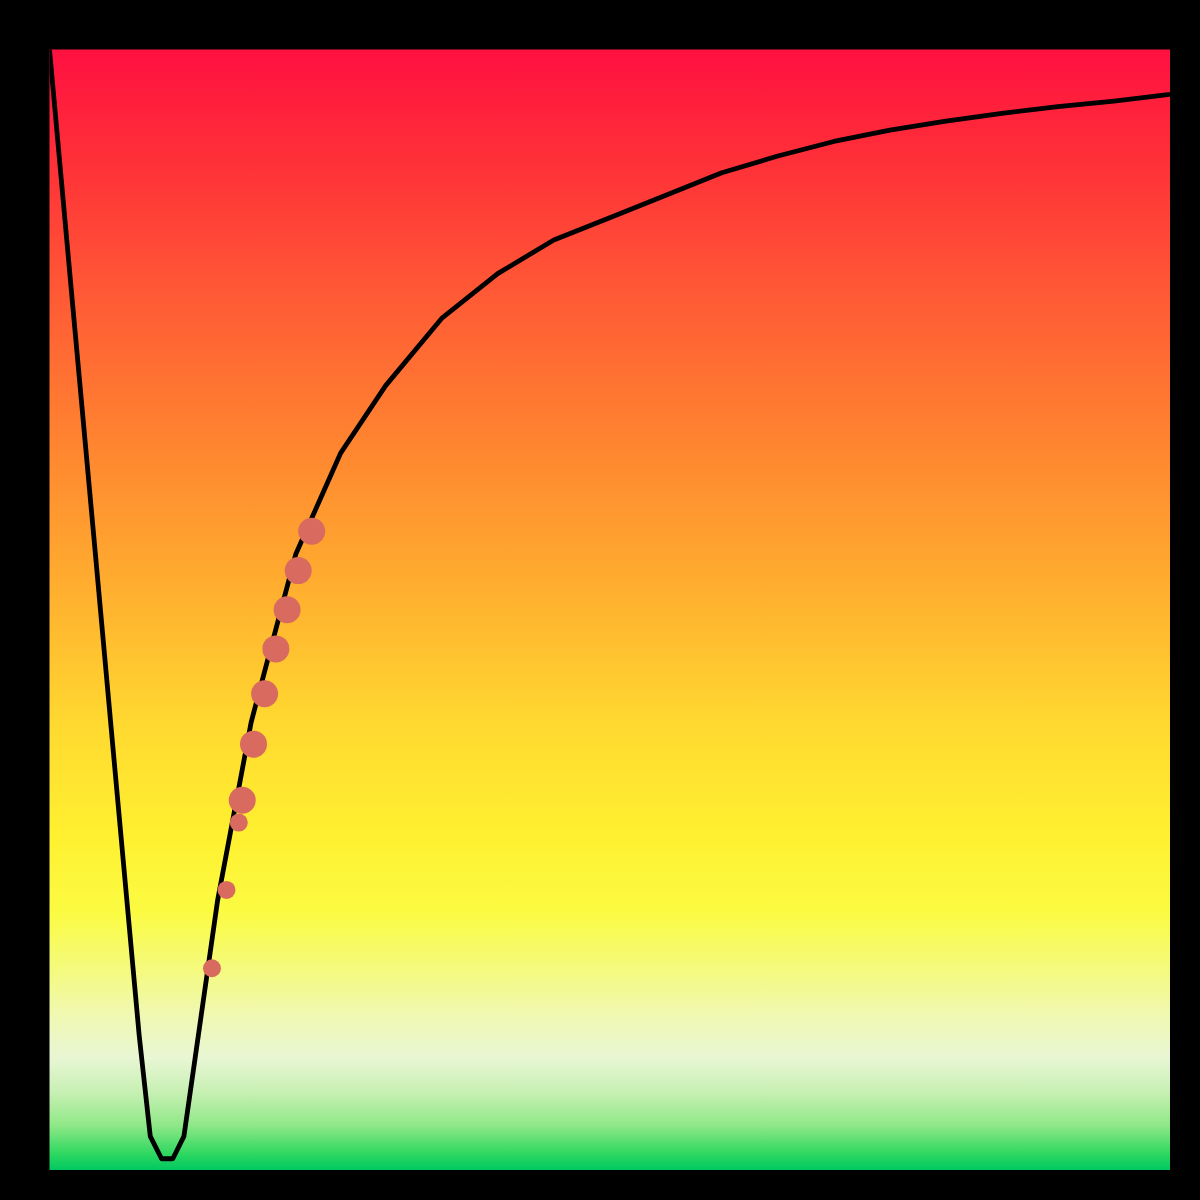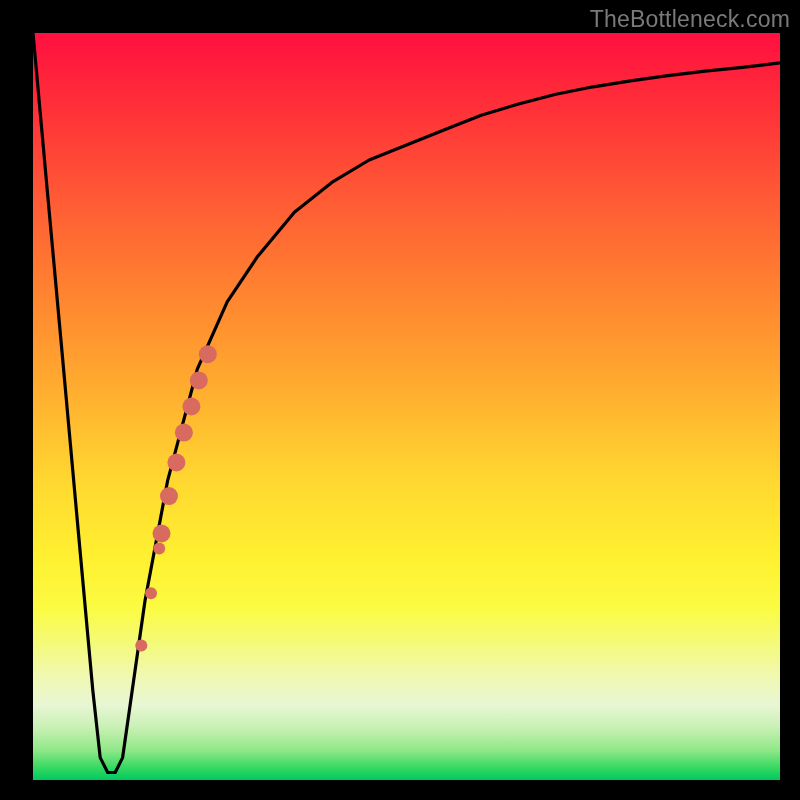--- a/index.html
+++ b/index.html
@@ -74,14 +74,13 @@
           <circle cx="128.5" cy="500.5" r="9" fill="#d86a60"></circle>
           <circle cx="136.0" cy="463.1" r="9" fill="#d86a60"></circle>
           <circle cx="143.4" cy="429.5" r="9" fill="#d86a60"></circle>
           <circle cx="150.9" cy="399.6" r="9" fill="#d86a60"></circle>
           <circle cx="158.4" cy="373.5" r="9" fill="#d86a60"></circle>
           <circle cx="165.8" cy="347.4" r="9" fill="#d86a60"></circle>
           <circle cx="174.8" cy="321.2" r="9" fill="#d86a60"></circle>
         </g>
     </svg>
   </div>
-  <div class="watermark">TheBottleneck.com</div>
 </div>
 
 </body></html>

